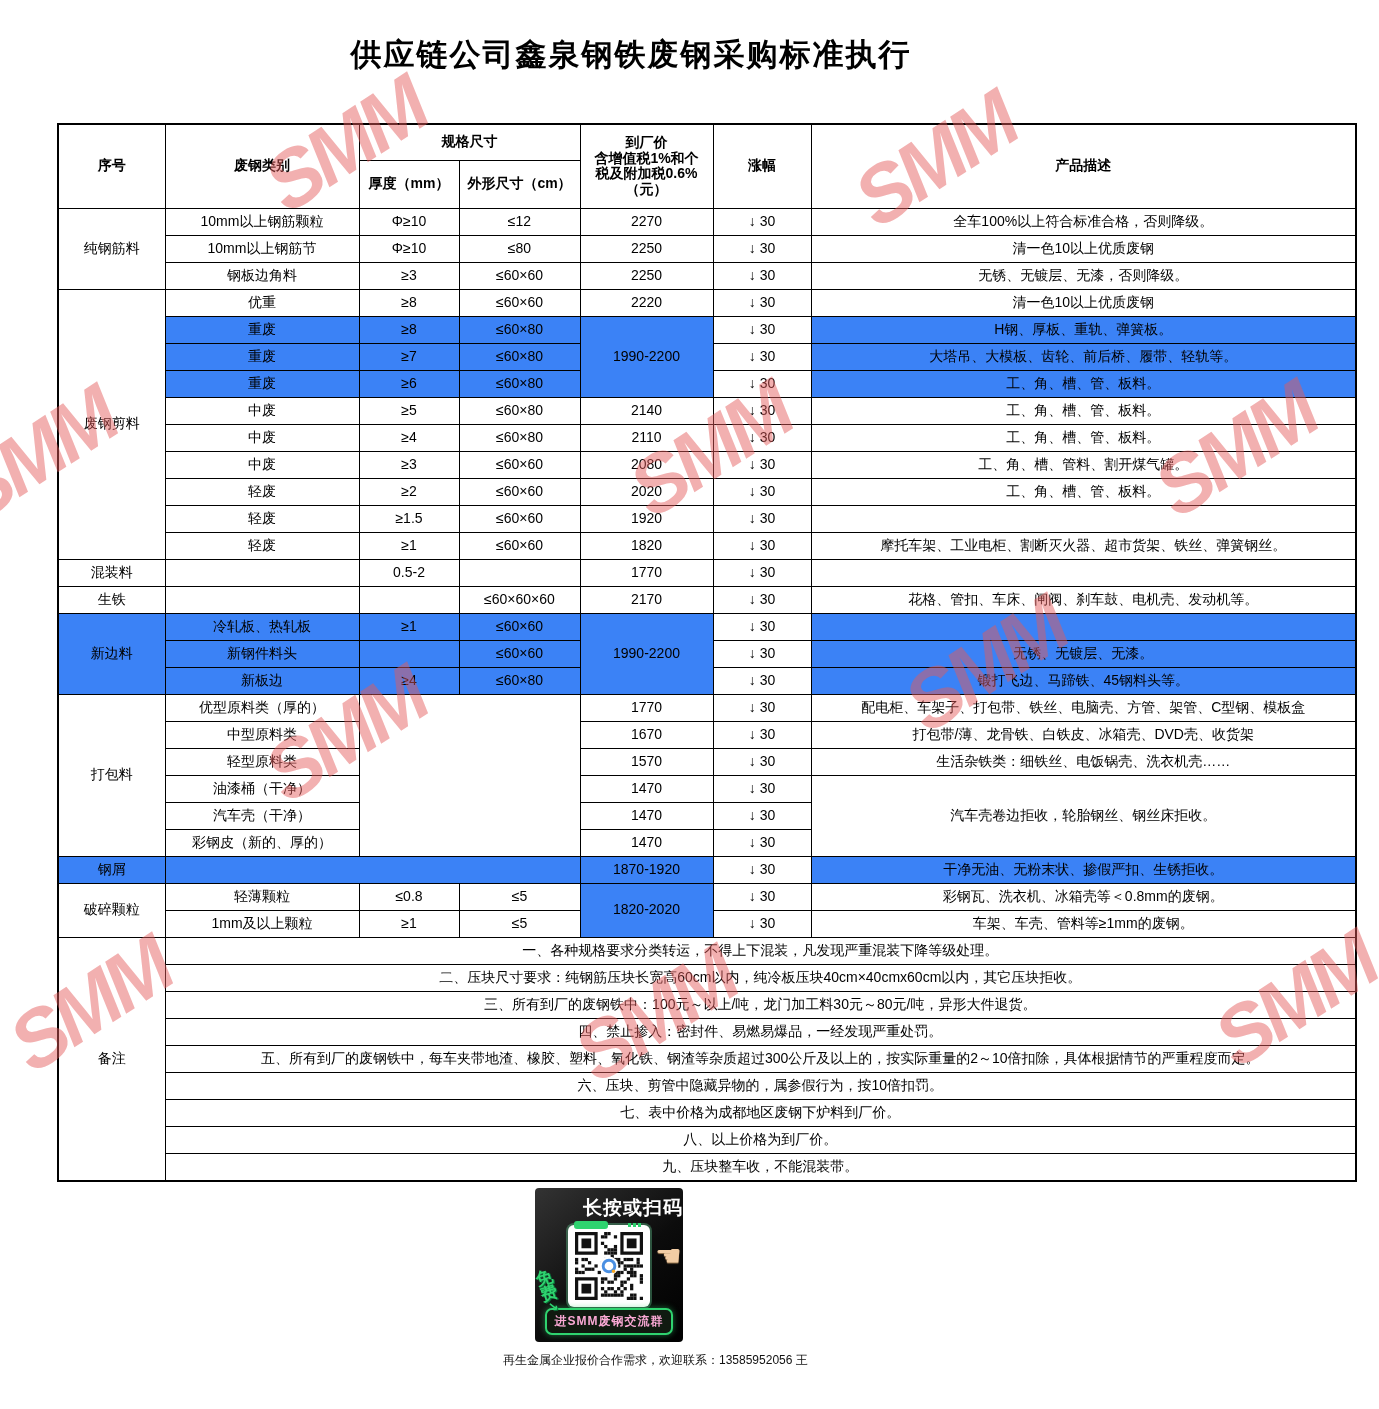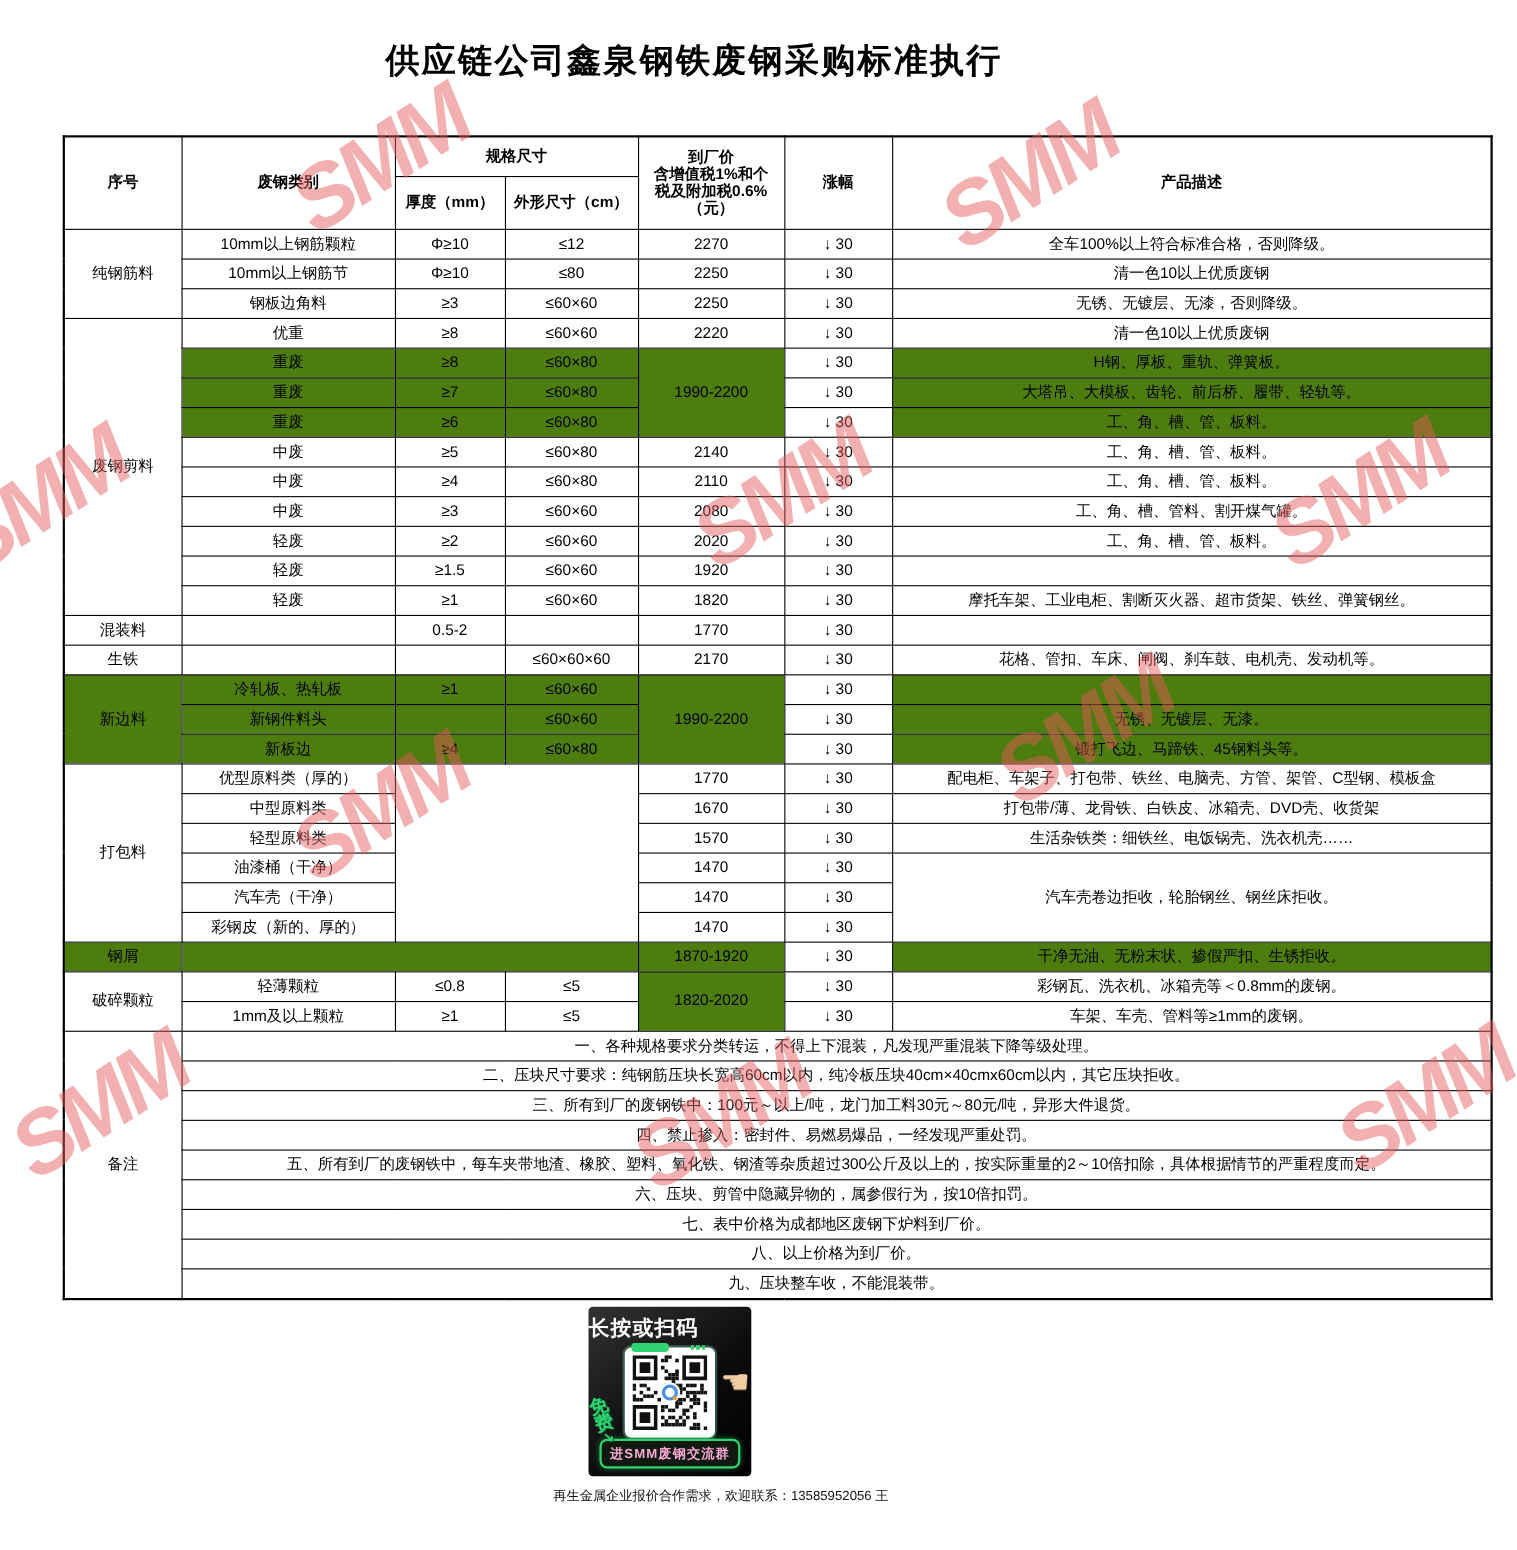--- a/index.html
+++ b/index.html
@@ -16,30 +16,30 @@
               font-size:16px; font-weight:bold; }
 
   table.sheet { position:absolute; left:57px; top:123px; width:1298px;
                 border-collapse:collapse; table-layout:fixed; border:2px solid #000; }
   .sheet td { border:1px solid #000; height:26px; font-size:14px; text-align:center;
               padding:0 3px; line-height:1.12; overflow:hidden; }
   .hd { font-weight:bold; }
   .price-hd { white-space:pre-line; font-size:14px; line-height:1.18;margin-top:24px; }
   .c-desc { text-align:left; padding-left:5px; }
   .center { text-align:center; }
-  .g { background:#4d7c0f; }
+  .g { background:#3b82f6; }
   .remark { text-align:left; padding-left:6px; }
 
   .disclaimer { position:absolute; left:57px; top:1151px; font-size:11.5px;
                 font-style:italic; color:#000; }
 
   .qr-banner { position:absolute; left:535px; top:1188px; width:148px; height:154px;
                background:linear-gradient(140deg,#333 0%,#0c0c0c 55%,#000 100%);
                border-radius:4px; z-index:10; }
-  .qr-title { color:#fff; font-weight:bold; font-size:19px; text-align:left;
+  .qr-title { color:#fff; font-weight:bold; font-size:19px; text-align:right;
               padding-top:7px; letter-spacing:1px; }
   .qr-frame { position:relative; width:82px; height:82px; background:#fff; border-radius:6px;
               margin:4px auto 0; box-shadow:0 0 0 2px rgba(110,220,160,.35); }
   .qr-tab  { position:absolute; top:-4px; left:6px; width:34px; height:8px;
              background:#2fd36f; border-radius:3px; }
   .qr-dots { position:absolute; top:-2px; right:8px; width:14px; height:4px;
              background:repeating-linear-gradient(90deg,#2fd36f 0 3px,transparent 3px 5px); }
   svg.qr { position:absolute; left:7px; top:7px; width:68px; height:68px; }
   .qr-free { position:absolute; left:5px; top:66px; z-index:11; color:#2fd36f; font-weight:bold;
              font-size:17px; line-height:.95; white-space:pre-line; text-align:center;

